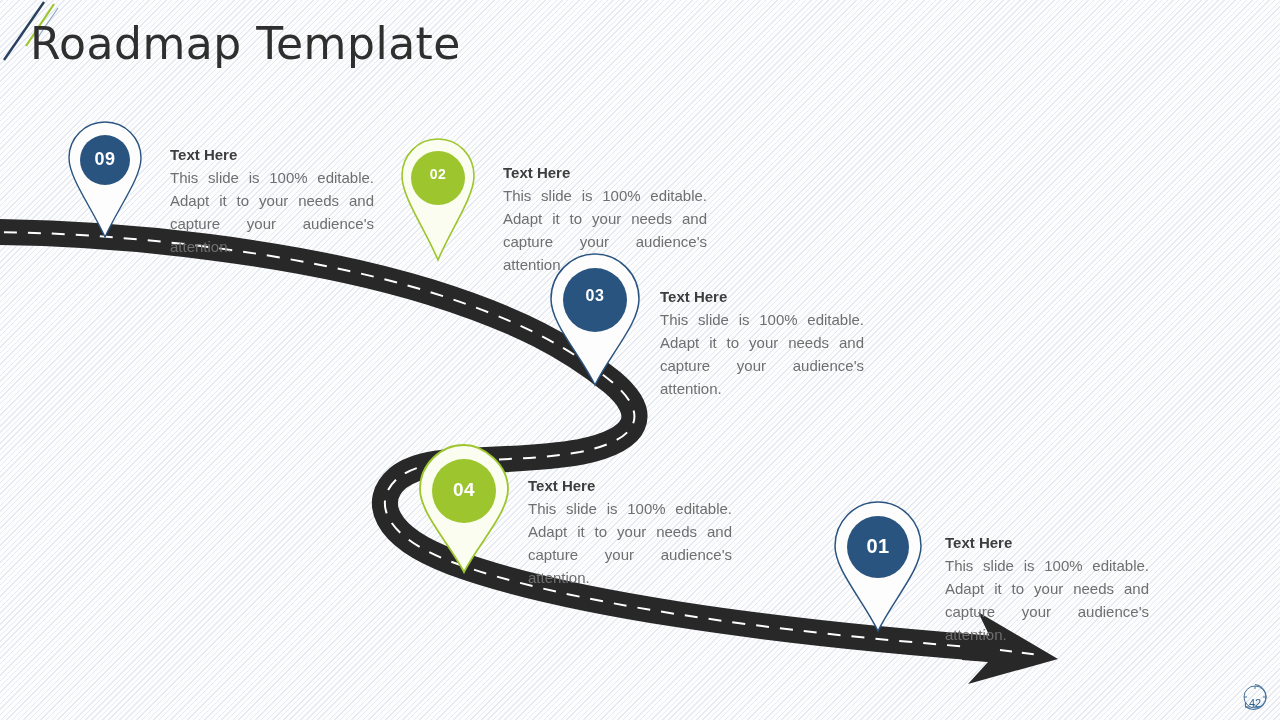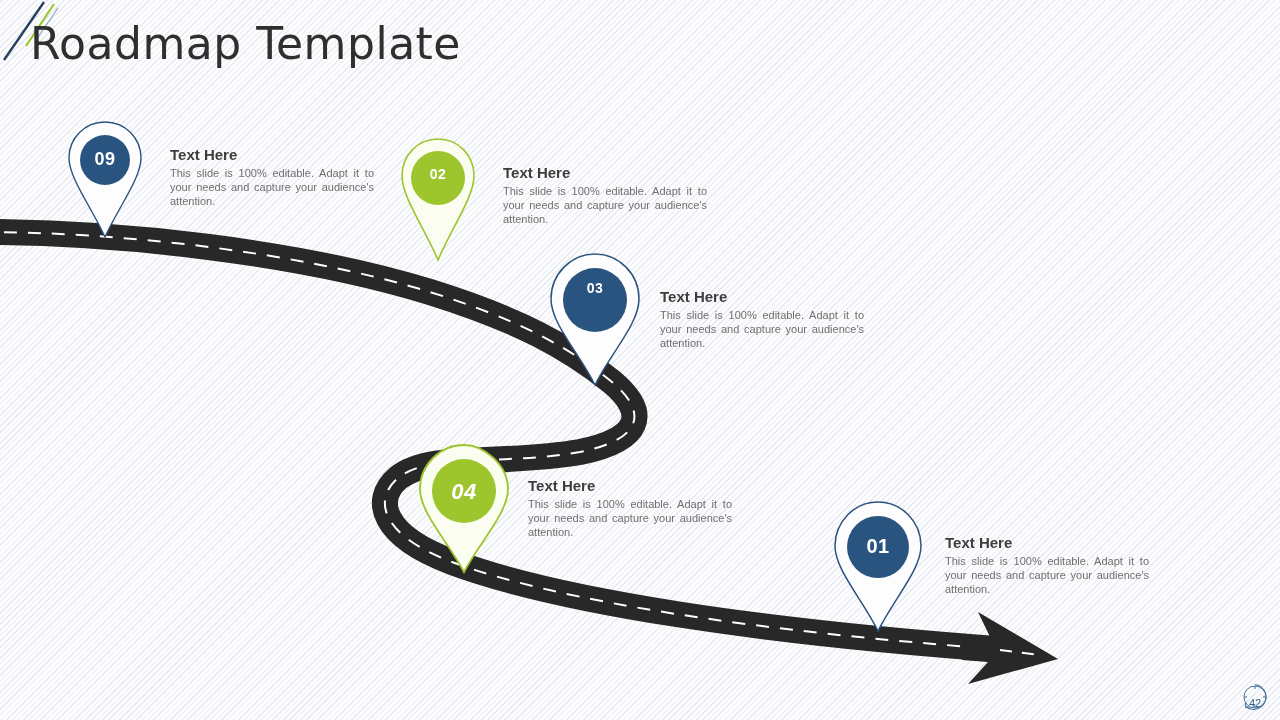--- a/index.html
+++ b/index.html
@@ -86,23 +86,23 @@
     position: absolute;
   }
   .milestone-heading {
     font-size: 15px;
     font-weight: bold;
     color: #3d3d3d;
     margin: 12px 0 2px 0;
     line-height: 18px;
   }
   .milestone-body {
-    font-size: 11px;
+    font-size: 15px;
     color: #6f6f6f;
-    line-height: 14px;
+    line-height: 23px;
     text-align: justify;
     margin: 0;
   }
 
   
   #page-badge {
     position: absolute;
     right: 8px;
     bottom: 6px;
     width: 34px;
@@ -180,33 +180,33 @@
       <p class="milestone-heading">Text Here</p>
       <p class="milestone-body">This slide is 100% editable. Adapt it to your needs and capture your audience's attention.</p>
     </div>
   </div>
 
   <div class="milestone" style="left:548px; top:252px;">
     <svg class="pin" width="94" height="136" viewBox="0 0 94 136">
       <path d="M47 2 C23 2 3 22 3 47 C3 72 32 102 47 133 C62 102 91 72 91 47 C91 22 71 2 47 2 Z" fill="#fdfdfd" stroke="#2a5480" stroke-width="1.5"></path>
       <circle cx="47" cy="48" r="32" fill="#2a5480"></circle>
     </svg>
-    <div class="pin-number" style="top:28px; width:94px; font-size:14px;">03</div>
+    <div class="pin-number" style="top:35px; width:94px; font-size:16px;">03</div>
     <div class="milestone-text" style="left:112px; top:24px; width:204px;">
       <p class="milestone-heading">Text Here</p>
       <p class="milestone-body">This slide is 100% editable. Adapt it to your needs and capture your audience's attention.</p>
     </div>
   </div>
 
   <div class="milestone" style="left:416px; top:443px;">
     <svg class="pin" width="96" height="132" viewBox="0 0 96 132">
       <path d="M48 2 C24 2 4 22 4 46 C4 70 33 100 48 129 C63 100 92 70 92 46 C92 22 68 2 48 2 Z" fill="#fafdef" stroke="#9dc52e" stroke-width="1.8"></path>
       <circle cx="48" cy="48" r="32" fill="#9dc52e"></circle>
     </svg>
-    <div class="pin-number" style="top:36px; width:96px; font-size:22px;font-style:italic;">04</div>
+    <div class="pin-number" style="top:36px; width:96px; font-size:19px;">04</div>
     <div class="milestone-text" style="left:112px; top:22px; width:204px;">
       <p class="milestone-heading">Text Here</p>
       <p class="milestone-body">This slide is 100% editable. Adapt it to your needs and capture your audience's attention.</p>
     </div>
   </div>
 
   <div class="milestone" style="left:832px; top:500px;">
     <svg class="pin" width="92" height="134" viewBox="0 0 92 134">
       <path d="M46 2 C22 2 3 22 3 46 C3 70 31 100 46 131 C61 100 89 70 89 46 C89 22 70 2 46 2 Z" fill="#fdfdfd" stroke="#2a5480" stroke-width="1.5"></path>
       <circle cx="46" cy="47" r="31" fill="#2a5480"></circle>

